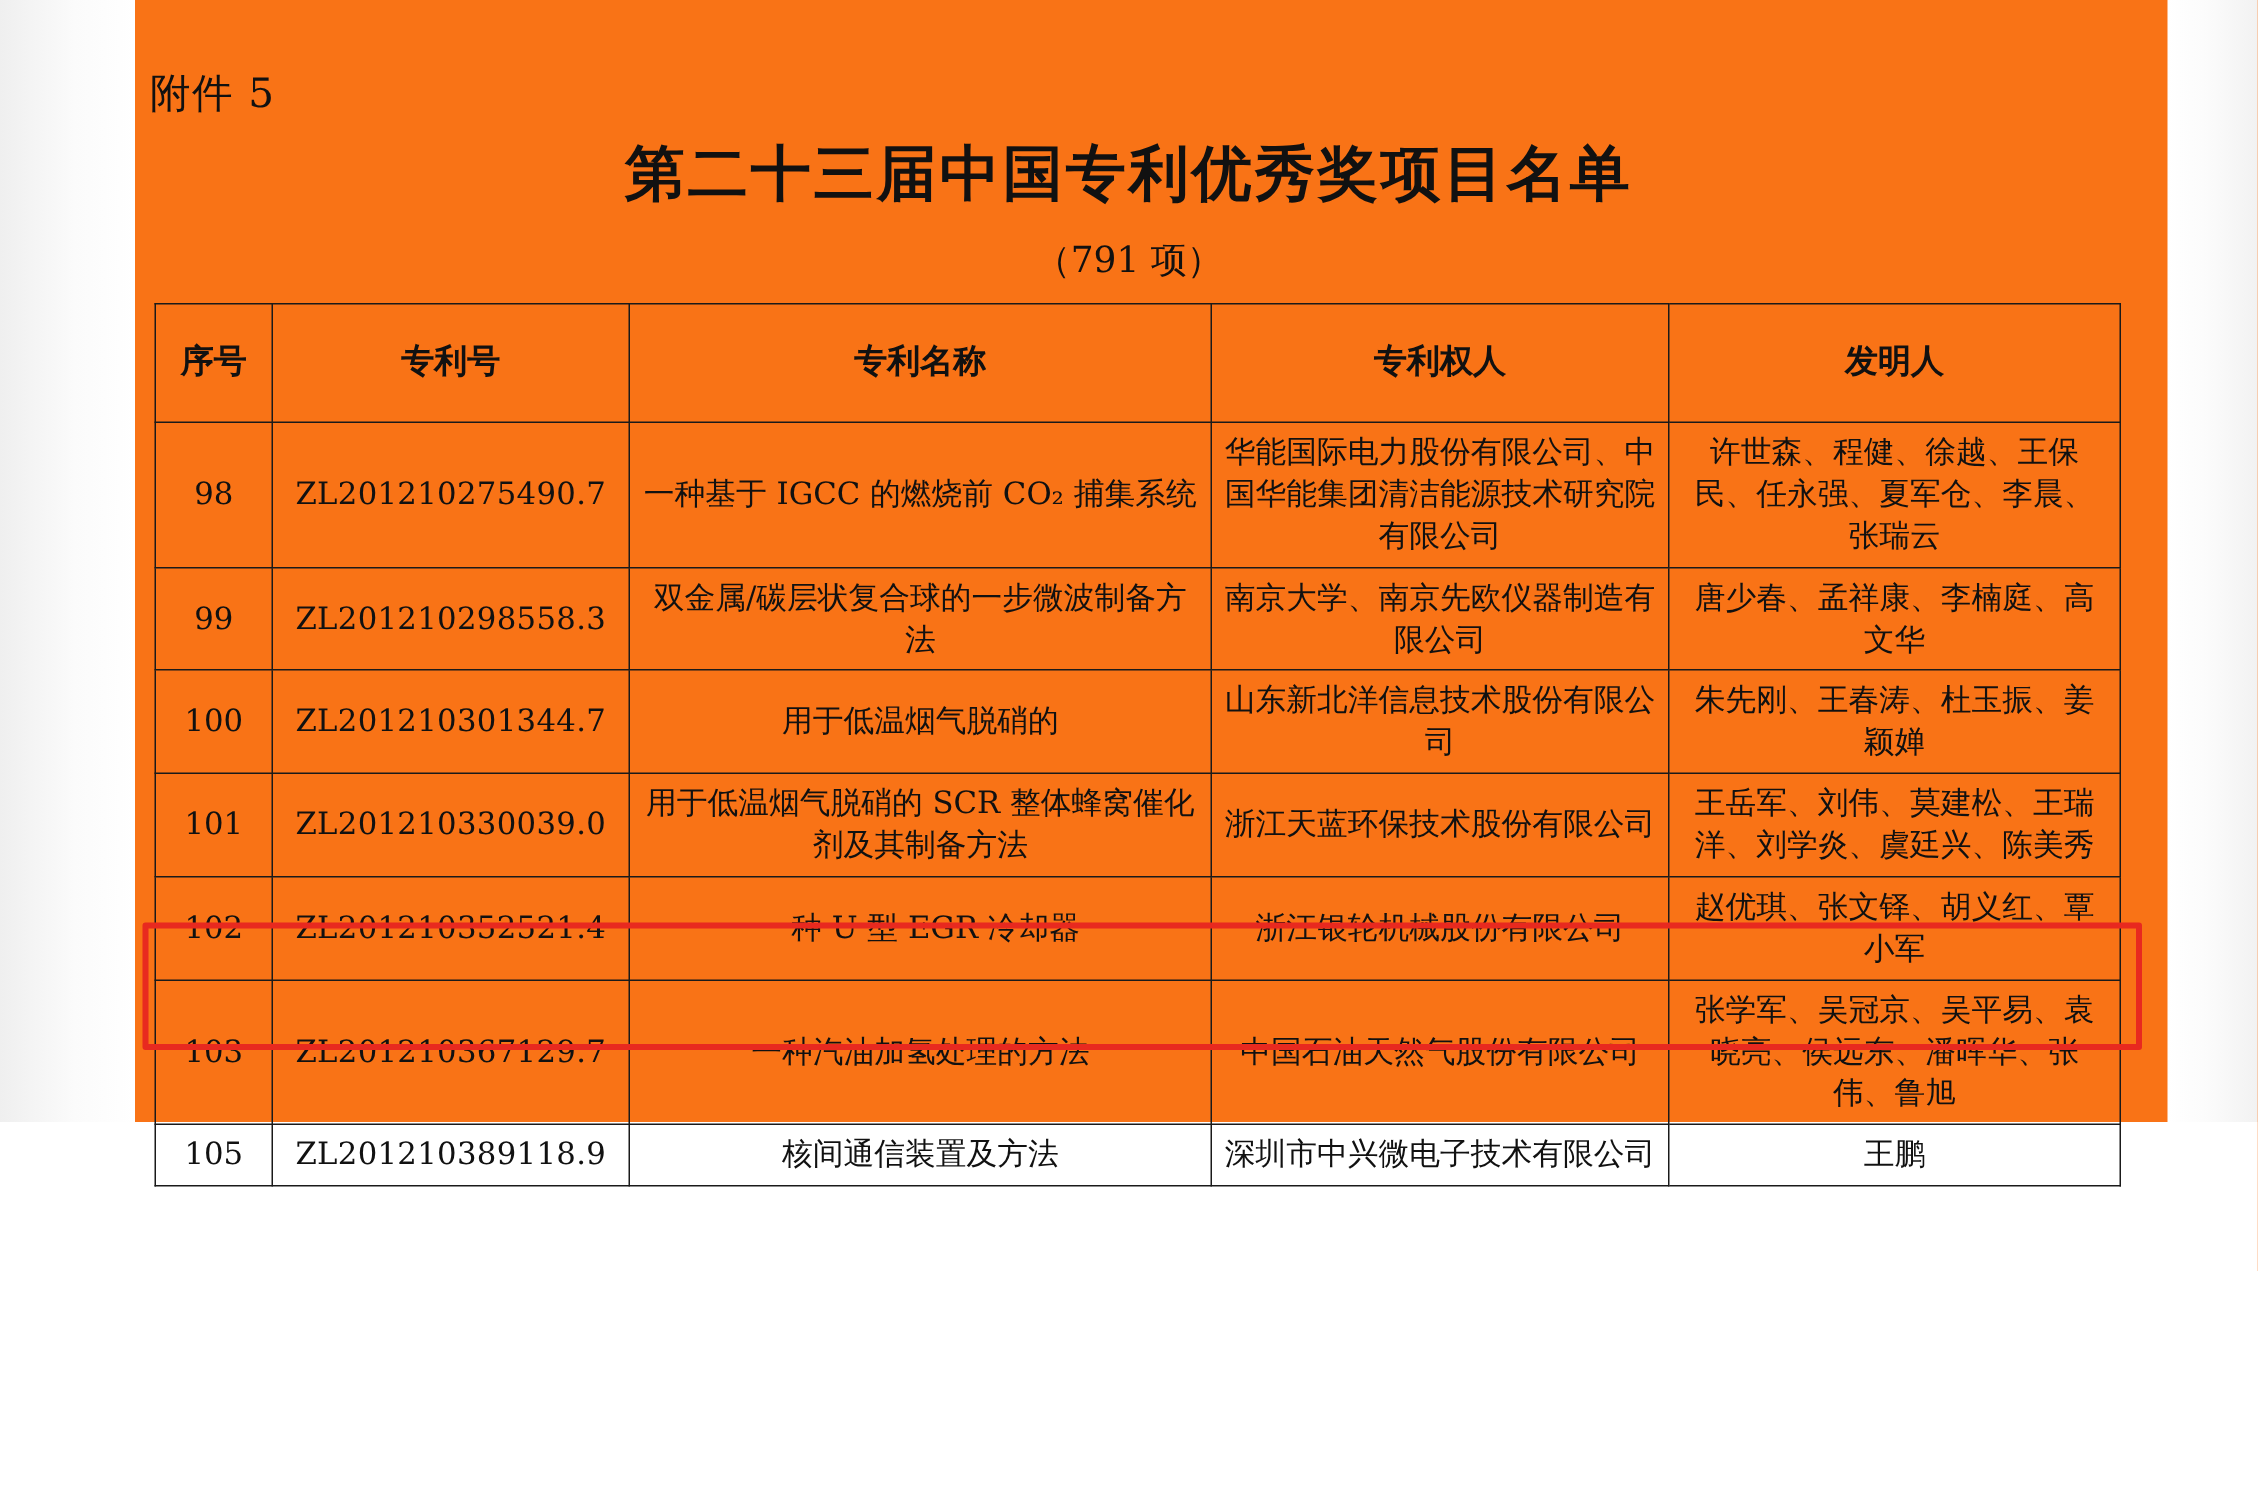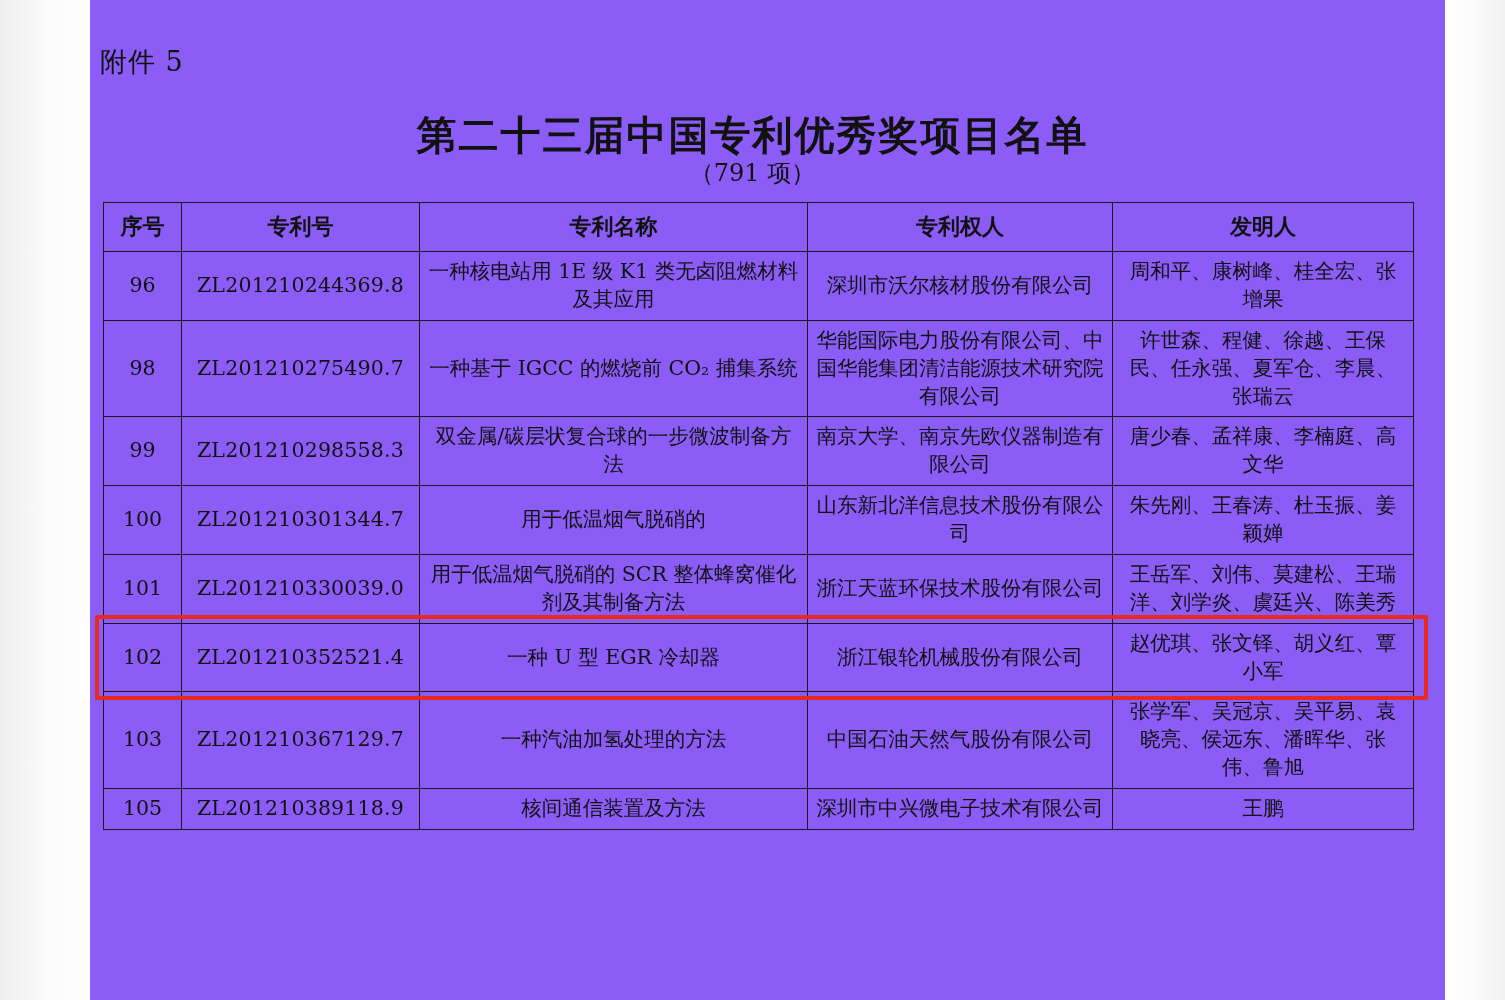--- a/index.html
+++ b/index.html
@@ -11,22 +11,22 @@
     width: 1505px;
     height: 1000px;
     font-family: "DejaVu Serif", "Liberation Serif", serif;
     color: #111111;
     position: relative;
     overflow: hidden;
   }
   .page {
     position: relative;
     width: 1505px;
-    height: 1000px;
-    background: #8b5cf6;
+    height: 748px;
+    background: #f97316;
   }
   
   .page:before {
     content: "";
     position: absolute;
     left: 0; top: 0; bottom: 0;
     width: 90px;
     background: linear-gradient(to right, #efefef 0%, #fbfbfb 55%, #ffffff 100%);
     pointer-events: none;
   }
@@ -44,21 +44,21 @@
     left: 100px;
     top: 44px;
     font-size: 27px;
     letter-spacing: 1px;
   }
 
   .doc-title {
     position: absolute;
     left: 0;
     right: 0;
-    top: 108px;
+    top: 88px;
     text-align: center;
     font-size: 40px;
     font-weight: bold;
     letter-spacing: 2px;
   }
 
   .doc-subtitle {
     position: absolute;
     left: 0;
     right: 0;
@@ -85,21 +85,21 @@
     text-align: center;
     vertical-align: middle;
     padding: 6px 8px;
     font-size: 20.5px;
     line-height: 1.36;
   }
   table.patent-table th {
     font-weight: bold;
     font-size: 22px;
     height: 38px;
-    padding: 5px 6px;
+    padding: 20px 6px;
   }
   col.c-no    { width: 78px; }
   col.c-pid   { width: 238px; }
   col.c-name  { width: 388px; }
   col.c-owner { width: 305px; }
   col.c-inv   { width: 301px; }
 
   td.cell-no { font-size: 21px; }
   td.cell-pid { font-size: 21px; letter-spacing: 0.2px; }
   td.cell-name { text-align: center; }
@@ -141,27 +141,20 @@
         <tr>
           <th>序号</th>
           <th>专利号</th>
           <th>专利名称</th>
           <th>专利权人</th>
           <th>发明人</th>
         </tr>
       </thead>
       <tbody>
         <tr>
-          <td class="cell-no">96</td>
-          <td class="cell-pid">ZL201210244369.8</td>
-          <td class="cell-name">一种核电站用 1E 级 K1 类无卤阻燃材料及其应用</td>
-          <td class="cell-owner">深圳市沃尔核材股份有限公司</td>
-          <td class="cell-inv">周和平、康树峰、桂全宏、张增果</td>
-        </tr>
-        <tr>
           <td class="cell-no">98</td>
           <td class="cell-pid">ZL201210275490.7</td>
           <td class="cell-name">一种基于 IGCC 的燃烧前 CO₂ 捕集系统</td>
           <td class="cell-owner">华能国际电力股份有限公司、中国华能集团清洁能源技术研究院有限公司</td>
           <td class="cell-inv">许世森、程健、徐越、王保民、任永强、夏军仓、李晨、张瑞云</td>
         </tr>
         <tr>
           <td class="cell-no">99</td>
           <td class="cell-pid">ZL201210298558.3</td>
           <td class="cell-name">双金属/碳层状复合球的一步微波制备方法</td>

